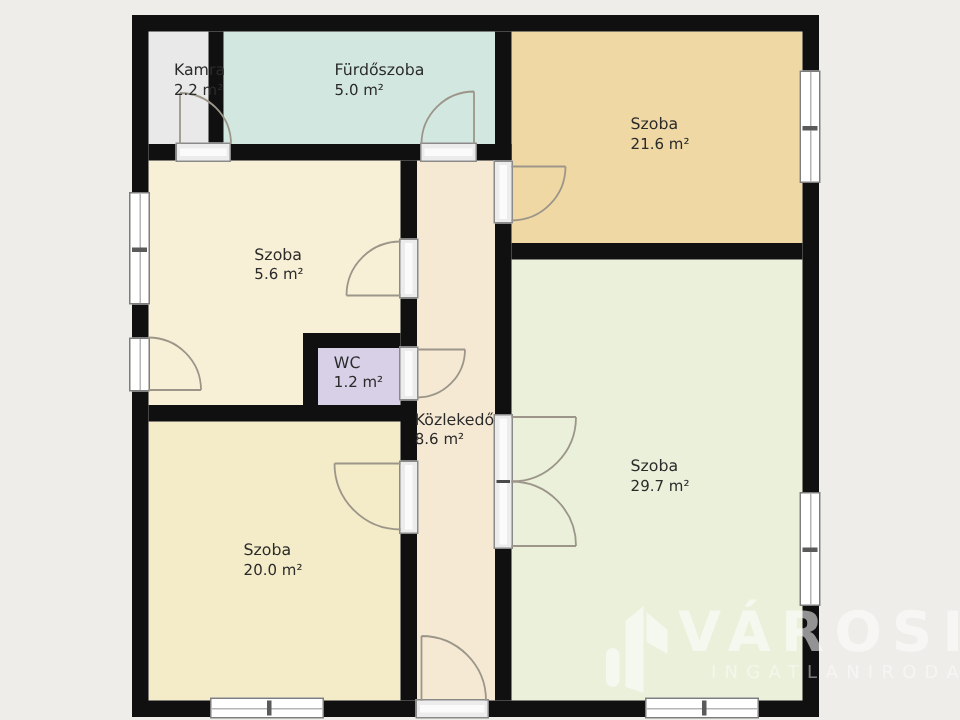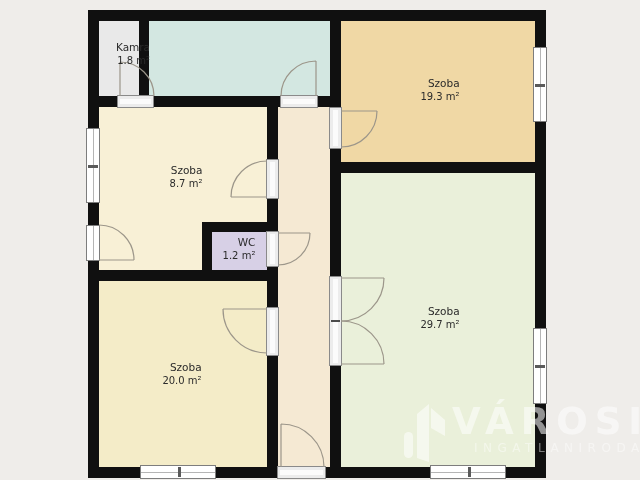--- a/index.html
+++ b/index.html
@@ -18,21 +18,21 @@
   .sill .divider{position:absolute;background:#4a4a4a;}
   .window{position:absolute;background:#ffffff;border:1px solid var(--window-frame);box-sizing:border-box;}
   .window .midline{position:absolute;background:#b5b5b5;}
   .window.v .midline{left:50%;top:0;bottom:0;width:1px;}
   .window.h .midline{top:50%;left:0;right:0;height:1px;}
   .window .mullion{position:absolute;background:#5a5a5a;}
   .window.v .mullion{left:1px;right:1px;height:3px;}
   .window.h .mullion{top:1px;bottom:1px;width:3px;}
   svg.arcs{position:absolute;left:0;top:0;z-index:30;pointer-events:none;}
   .room-label{position:absolute;z-index:40;transform:translate(-50%,-50%);
-    text-align:right;color:var(--label-text);font-size:10.5px;line-height:13px;white-space:nowrap;}
+    text-align:left;color:var(--label-text);font-size:10.5px;line-height:13px;white-space:nowrap;}
   .room-label .area{font-size:10px;}
   .watermark{position:absolute;z-index:50;color:var(--watermark-color);}
   #wm-brand{left:452px;top:400px;font-size:37px;font-weight:bold;letter-spacing:7px;opacity:0.55;}
   #wm-tagline{left:474px;top:441px;font-size:12px;letter-spacing:5.5px;opacity:0.45;}
   #wm-icon{left:402px;top:398px;opacity:0.55;}
 </style>
 </head>
 <body>
 
 <div id="stage">
@@ -119,33 +119,41 @@
       <path d="M278,233 L310,233 M310,233 A32,32 0 0 1 278,265"></path>
       <path d="M267,309 L223,309 M223,309 A44,44 0 0 0 267,353"></path>
       <path d="M341,278 L384,278 M384,278 A43,43 0 0 1 341,321"></path>
       <path d="M341,364 L384,364 M384,364 A43,43 0 0 0 341,321"></path>
       <path d="M281,467 L281,424 M281,424 A43,43 0 0 1 324,467"></path>
     </g>
   </svg>
 
   <div class="room-label" style="left:133px;top:54px;">
     <div>Kamra</div>
-    <div class="area">1.8 m²</div>
+    <div class="area">2.2 m²</div>
+  </div>
+  <div class="room-label" style="left:253px;top:54px;">
+    <div>Fürdőszoba</div>
+    <div class="area">5.0 m²</div>
   </div>
   <div class="room-label" style="left:440px;top:90px;">
     <div>Szoba</div>
-    <div class="area">19.3 m²</div>
+    <div class="area">21.6 m²</div>
   </div>
   <div class="room-label" style="left:186px;top:177px;">
     <div>Szoba</div>
-    <div class="area">8.7 m²</div>
+    <div class="area">5.6 m²</div>
   </div>
   <div class="room-label" style="left:239px;top:249px;">
     <div>WC</div>
     <div class="area">1.2 m²</div>
+  </div>
+  <div class="room-label" style="left:303px;top:287px;">
+    <div>Közlekedő</div>
+    <div class="area">8.6 m²</div>
   </div>
   <div class="room-label" style="left:440px;top:318px;">
     <div>Szoba</div>
     <div class="area">29.7 m²</div>
   </div>
   <div class="room-label" style="left:182px;top:374px;">
     <div>Szoba</div>
     <div class="area">20.0 m²</div>
   </div>
 

